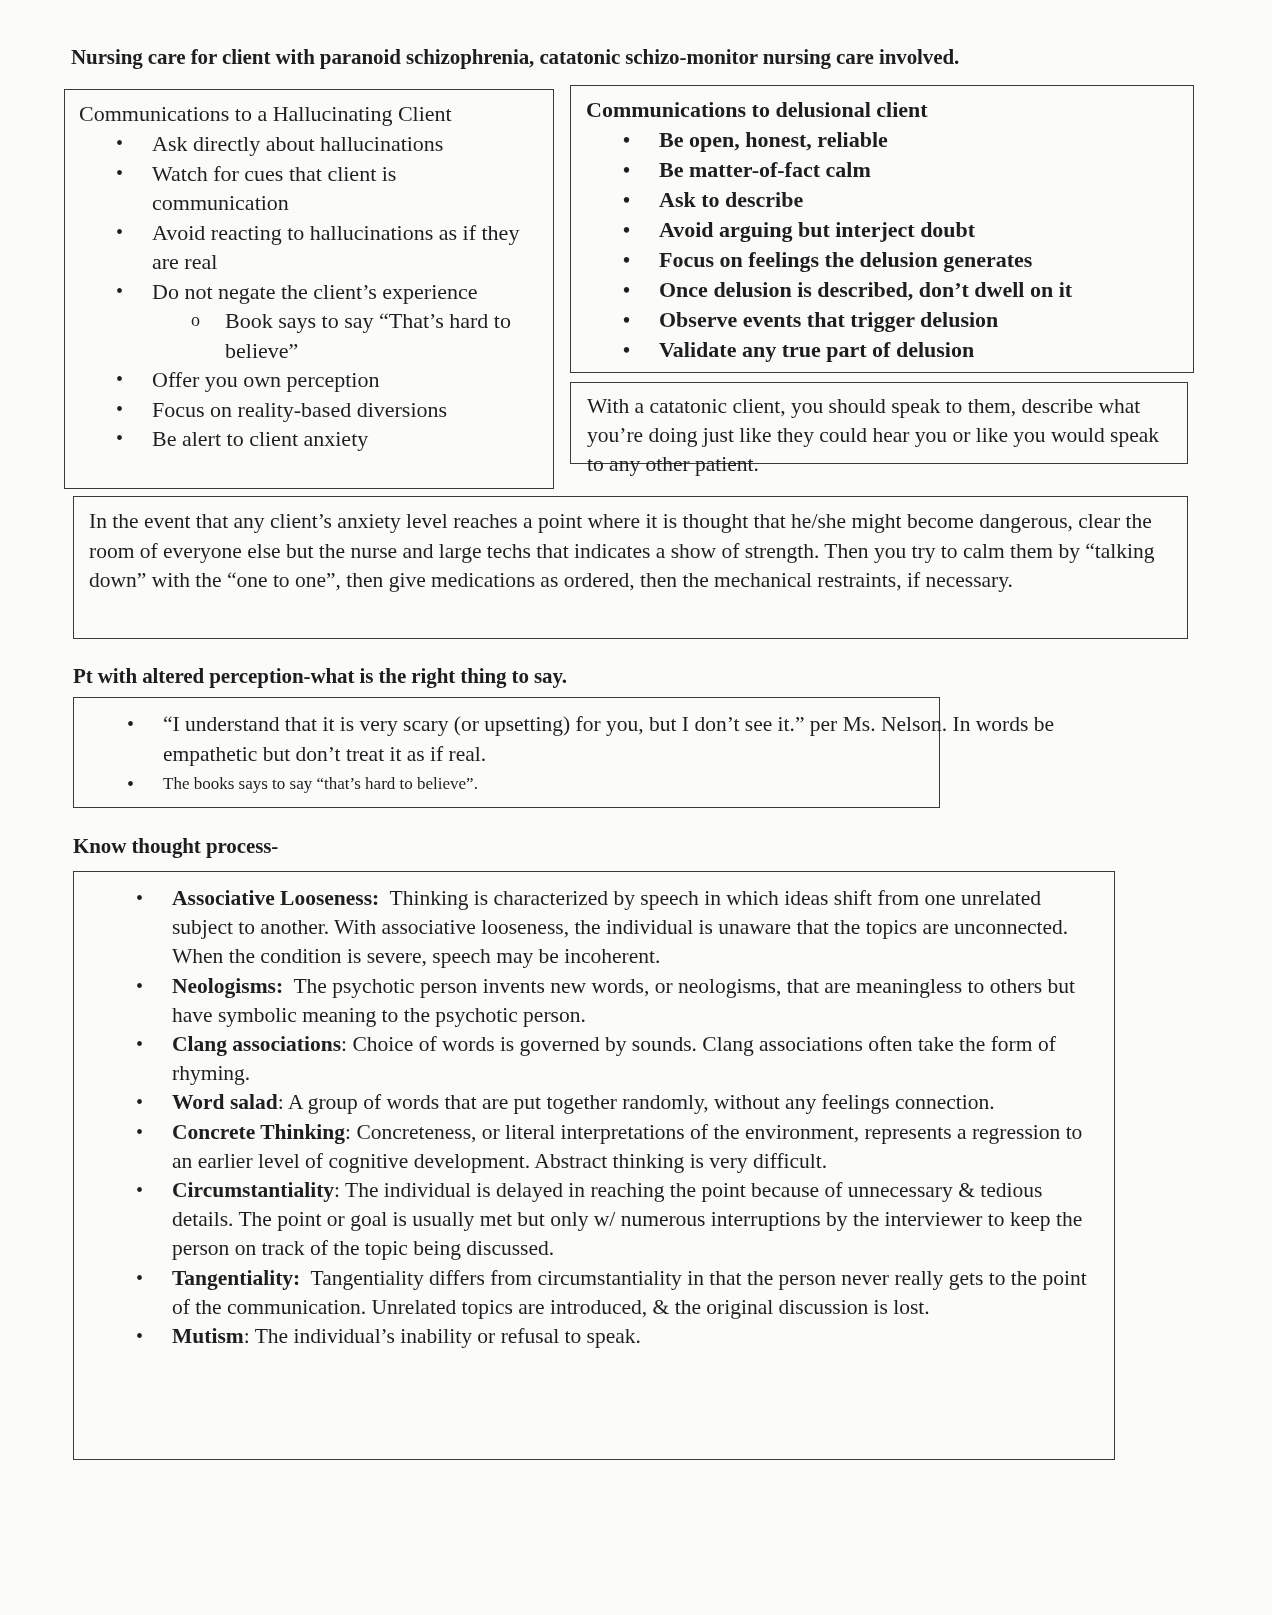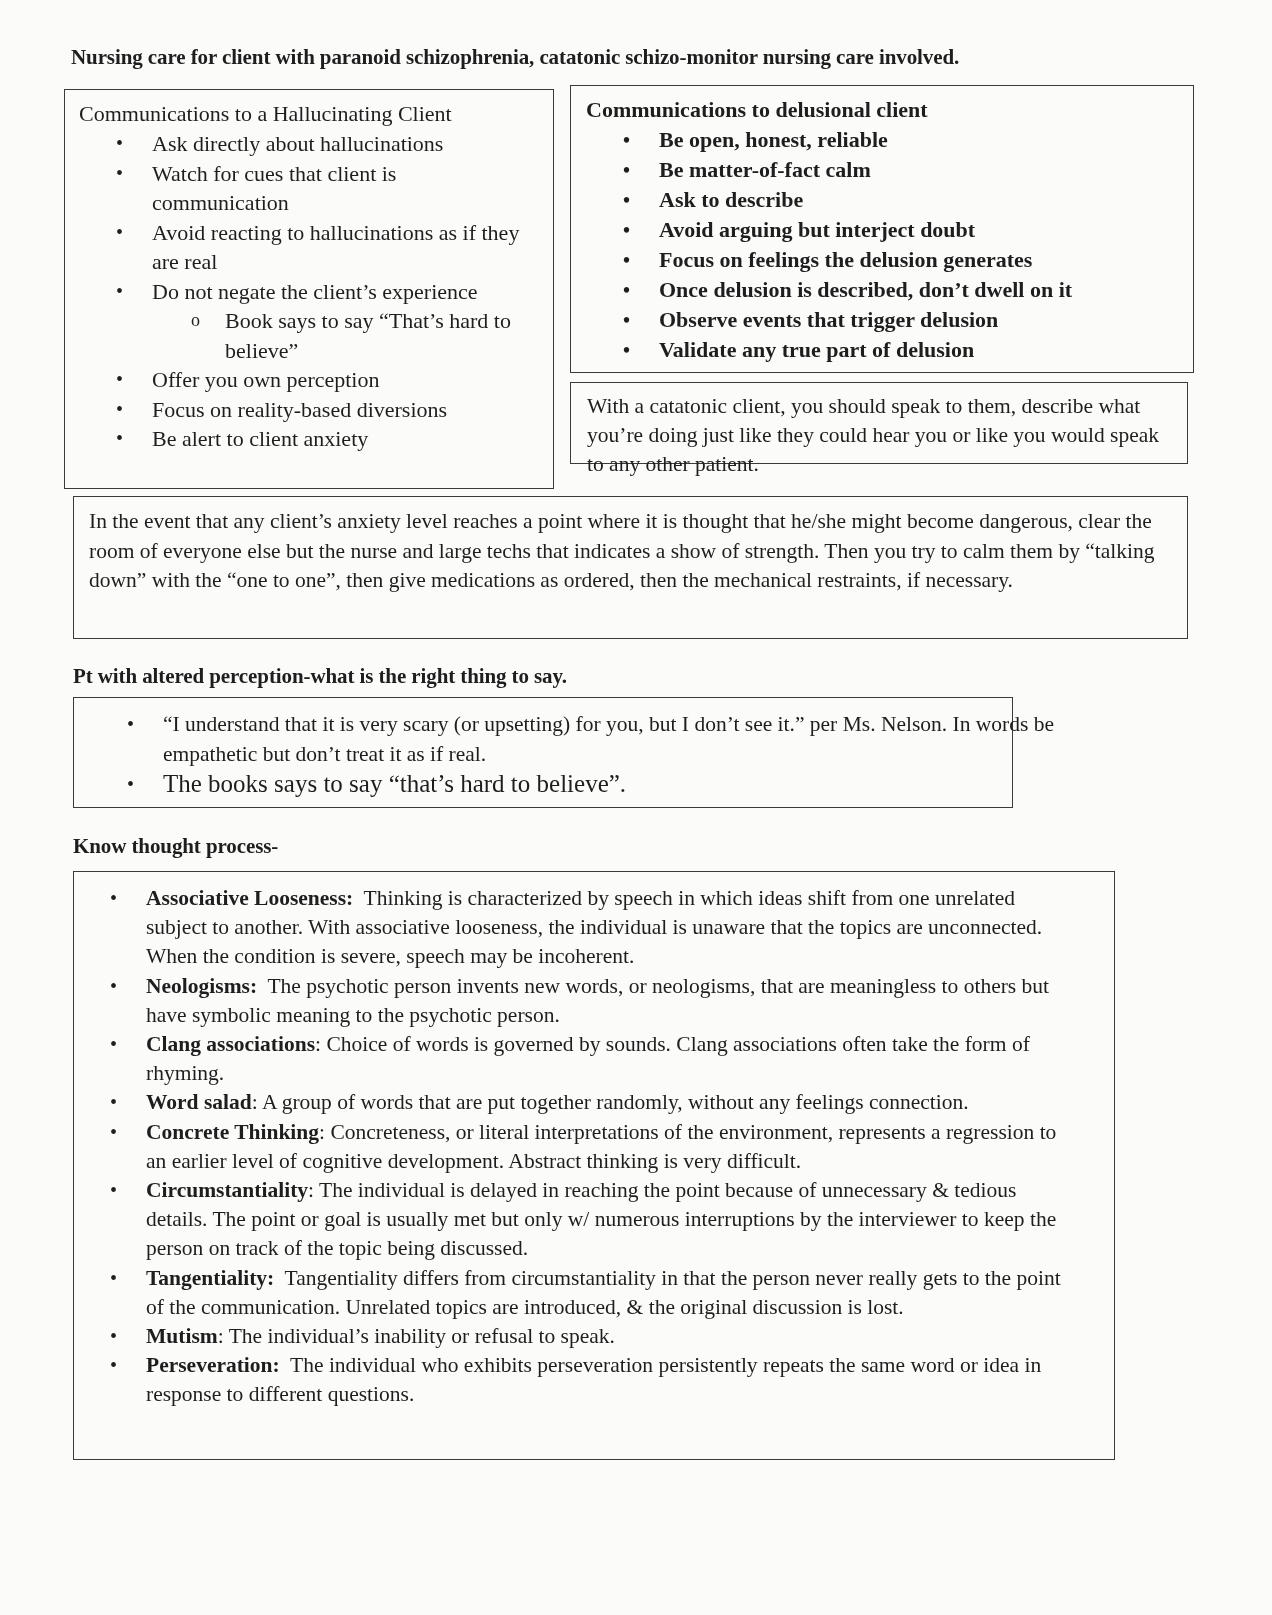--- a/index.html
+++ b/index.html
@@ -72,31 +72,31 @@
 <div class="box" style="left:570px; top:382px; width:618px; height:82px;">
   <div class="para abs" style="left:16px; top:9px; width:590px; line-height:29px;">With a catatonic client, you should speak to them, describe what you’re doing just like they could hear you or like you would speak to any other patient.</div>
 </div>
 
 <div class="box" style="left:73px; top:496px; width:1115px; height:143px;">
   <div class="para abs" style="left:15px; top:10px; width:1085px; line-height:29.5px;">In the event that any client’s anxiety level reaches a point where it is thought that he/she might become dangerous, clear the room of everyone else but the nurse and large techs that indicates a show of strength. Then you try to calm them by “talking down” with the “one to one”, then give medications as ordered, then the mechanical restraints, if necessary.</div>
 </div>
 
 <div class="abs heading" style="left:73px; top:664px;">Pt with altered perception-what is the right thing to say.</div>
 
-<div class="box" style="left:73px; top:697px; width:940px; height:111px;">
+<div class="box" style="left:73px; top:697px; width:867px; height:111px;">
   <ul class="bl abs" style="left:89px; top:11px; width:930px;">
     <li style="font-size:21.5px; line-height:30px;">“I understand that it is very scary (or upsetting) for you, but I don’t see it.” per Ms. Nelson.  In words be empathetic but don’t treat it as if real.</li>
-    <li style="font-size:25px; line-height:30px;">The books says to say “that’s hard to believe”.</li>
+    <li style="font-size:17px; line-height:30px;">The books says to say “that’s hard to believe”.</li>
   </ul>
 </div>
 
 <div class="abs heading" style="left:73px; top:834px;">Know thought process-</div>
 
 <div class="box" style="left:73px; top:871px; width:1042px; height:589px;">
-  <ul class="bl tp abs" style="left:72px; top:12px; width:935px;">
+  <ul class="bl tp abs" style="left:98px; top:12px; width:935px;">
     <li>
       <span class="term">Associative Looseness:</span>&nbsp;
       <span>Thinking is characterized by speech in which ideas shift from one unrelated subject to another.  With associative looseness, the individual is unaware that the topics are unconnected.  When the condition is severe, speech may be incoherent.</span>
     </li>
     <li>
       <span class="term">Neologisms:</span>&nbsp;
       <span>The psychotic person invents new words, or neologisms, that are meaningless to others but have symbolic meaning to the psychotic person.</span>
     </li>
     <li>
       <span class="term">Clang associations</span><span>:  Choice of words is governed by sounds.  Clang associations often take the form of rhyming.</span>
@@ -110,18 +110,14 @@
     <li>
       <span class="term">Circumstantiality</span><span>:  The individual is delayed in reaching the point because of unnecessary &amp; tedious details.  The point or goal is usually met but only w/ numerous interruptions by the interviewer to keep the person on track of the topic being discussed.</span>
     </li>
     <li>
       <span class="term">Tangentiality:</span>&nbsp;
       <span>Tangentiality differs from circumstantiality in that the person never really gets to the point of the communication.  Unrelated topics are introduced, &amp; the original discussion is lost.</span>
     </li>
     <li>
       <span class="term">Mutism</span><span>:  The individual’s inability or refusal to speak.</span>
     </li>
-    <li>
-      <span class="term">Perseveration:</span>&nbsp;
-      <span>The individual who exhibits perseveration persistently repeats the same word or idea in response to different questions.</span>
-    </li>
   </ul>
 </div>
 
 </body></html>

